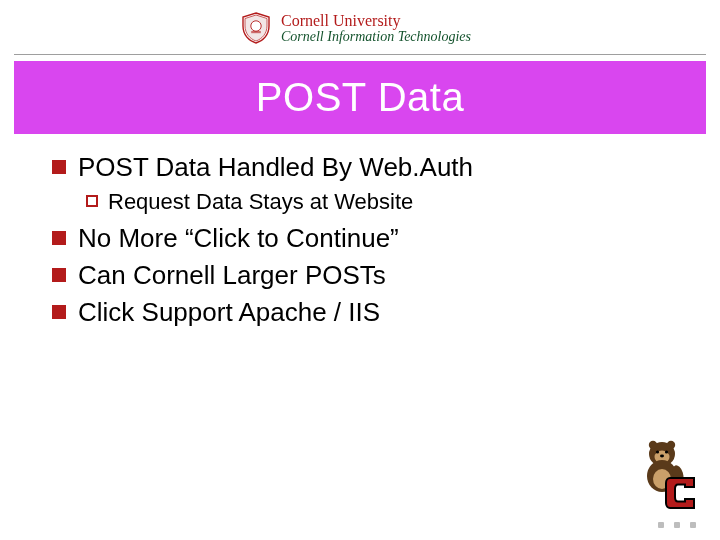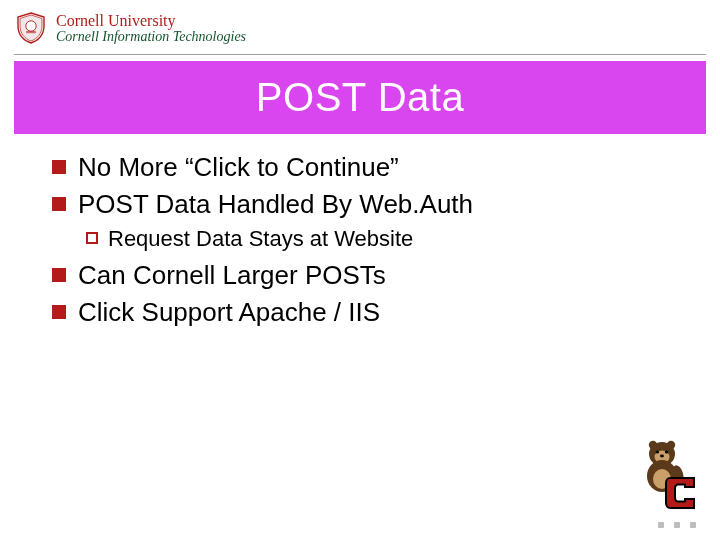--- a/index.html
+++ b/index.html
@@ -12,20 +12,21 @@
     overflow: hidden;
     position: relative;
   }
 
   
   .header {
     display: flex;
     align-items: center;
     padding: 6px 24px 4px 14px;
     height: 44px;
+    justify-content: center;
   }
   .seal-icon svg { display: block; }
   .brand-text {
     margin-left: 8px;
     display: flex;
     flex-direction: column;
     line-height: 1.1;
   }
   .brand-university {
     font-family: Georgia, 'Times New Roman', serif;
@@ -154,29 +155,29 @@
 </div>
 <hr class="header-rule">
 
 <div class="title-bar">
   <h1>POST Data</h1>
 </div>
 
 <div class="content">
   <ul class="bullets">
     <li>
-      <span>No More “Click to Continue”</span>
-    </li>
-    <li>
       <span>POST Data Handled By Web.Auth</span>
       <ul class="sub">
         <li>
           <span>Request Data Stays at Website</span>
         </li>
       </ul>
+    </li>
+    <li>
+      <span>No More “Click to Continue”</span>
     </li>
     <li>
       <span>Can Cornell Larger POSTs</span>
     </li>
     <li>
       <span>Click Support Apache / IIS</span>
     </li>
   </ul>
 </div>
 

